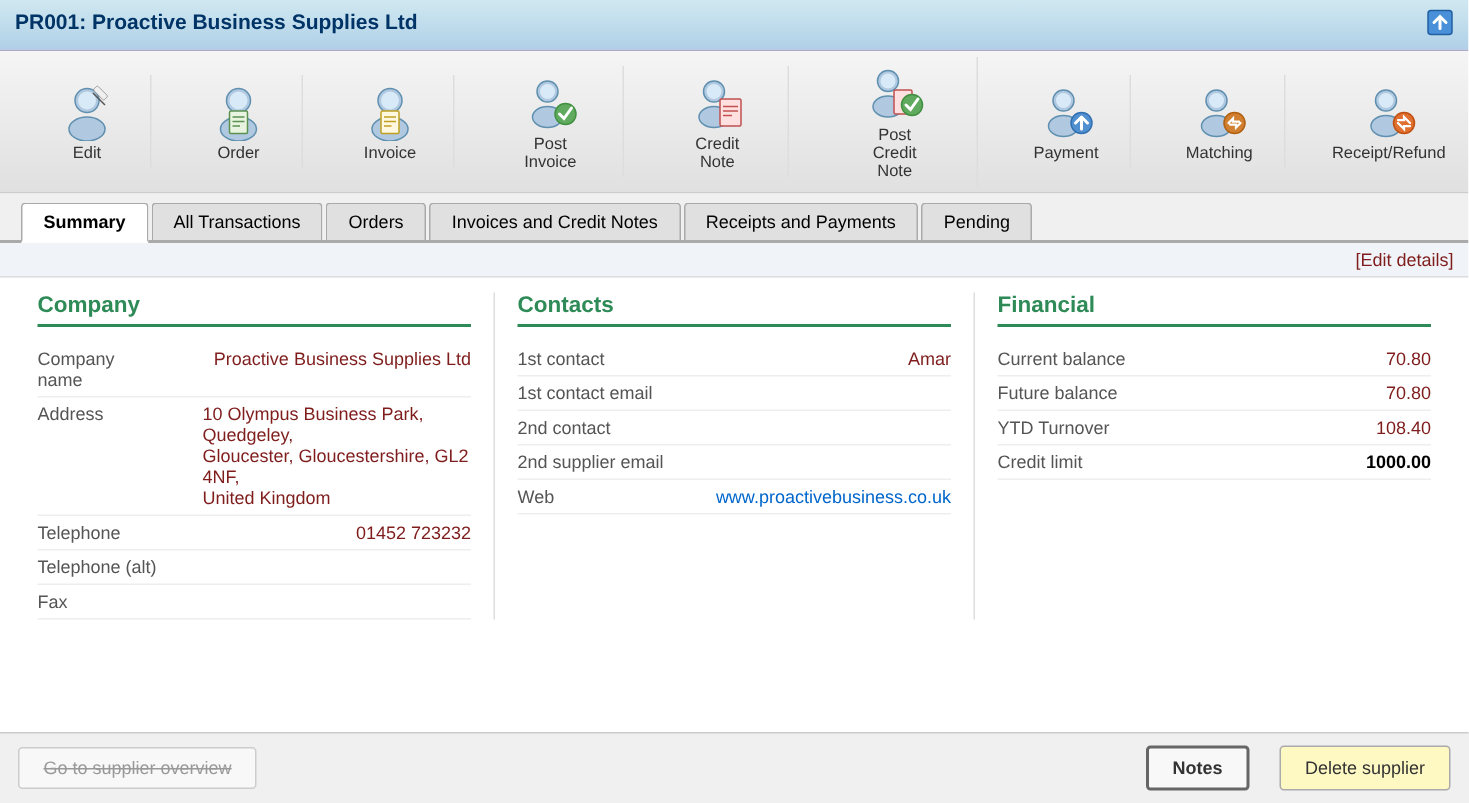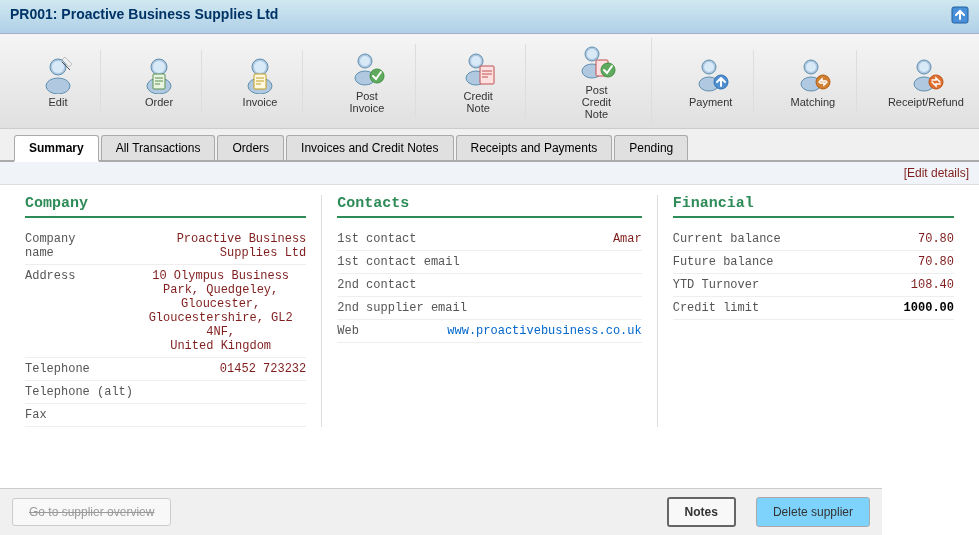--- a/index.html
+++ b/index.html
@@ -83,21 +83,20 @@
     #info-grid {
       display: flex;
       padding: 10px;
       gap: 0;
     }
 
     .info-section {
       flex: 1;
       padding: 0 15px;
       border-right: 1px solid #ddd;
-      font-family: Liberation Mono, monospace;
     }
     .info-section:last-child { border-right: none; }
 
     .section-title {
       color: #2e8b57;
       font-size: 15px;
       font-weight: bold;
       border-bottom: 2px solid #2e8b57;
       padding-bottom: 4px;
       margin-bottom: 10px;
@@ -120,21 +119,21 @@
       text-align: right;
       flex: 1;
     }
     .info-value.link { color: #0066cc; text-decoration: none; }
     .info-value.red { color: #000000; font-weight: bold; }
 
     
     #footer {
       position: fixed;
       bottom: 0;
-      width: 882px;
+      width: 979px;
       background: #f0f0f0;
       border-top: 1px solid #ccc;
       padding: 8px 12px;
       display: flex;
       align-items: center;
       justify-content: space-between;
     }
     #footer-left {}
     #footer-right { display: flex; gap: 20px; }
 
@@ -150,21 +149,21 @@
       color: #999;
       text-decoration: line-through;
     }
     .btn-notes {
       background: #f8f8f8;
       border: 2px solid #666;
       font-weight: bold;
       color: #333;
     }
     .btn-delete {
-      background: #7dd3fc;
+      background: #fef9c3;
       border: 1px solid #aaa;
       color: #333;
     }
 
     
     #page-body { padding-bottom: 50px; }
   </style>
 </head>
 <body>
 
@@ -309,21 +308,21 @@
 
       <div class="info-section">
         <div class="section-title">Company</div>
 
         <div class="info-row">
           <span class="info-label">Company<br>name</span>
           <span class="info-value">Proactive Business Supplies Ltd</span>
         </div>
         <div class="info-row">
           <span class="info-label">Address</span>
-          <span class="info-value" style="text-align:center;">10 Olympus Business Park, Quedgeley,<br>Gloucester, Gloucestershire, GL2 4NF,<br>United Kingdom</span>
+          <span class="info-value" style="text-align:left;">10 Olympus Business Park, Quedgeley,<br>Gloucester, Gloucestershire, GL2 4NF,<br>United Kingdom</span>
         </div>
         <div class="info-row">
           <span class="info-label">Telephone</span>
           <span class="info-value">01452 723232</span>
         </div>
         <div class="info-row">
           <span class="info-label">Telephone (alt)</span>
           <span class="info-value"></span>
         </div>
         <div class="info-row">

